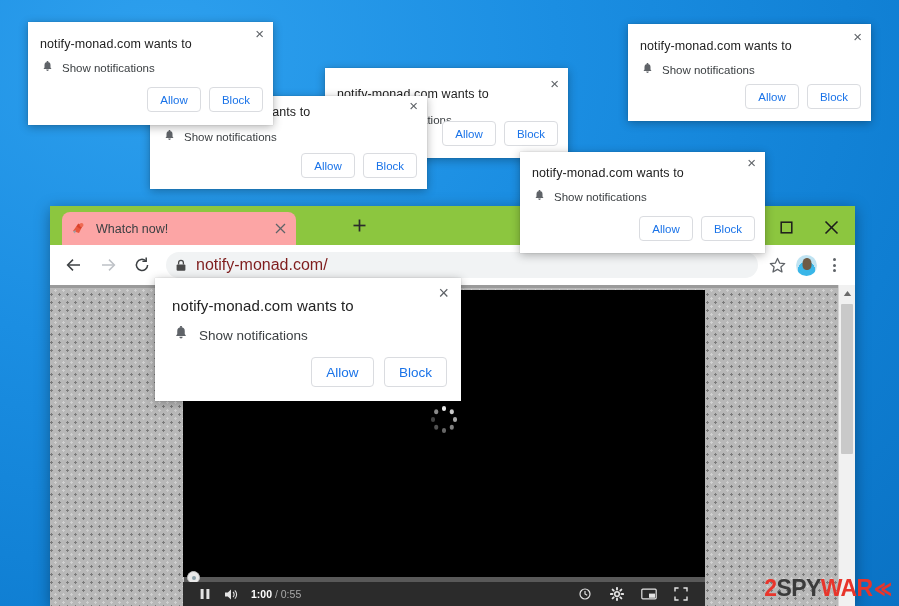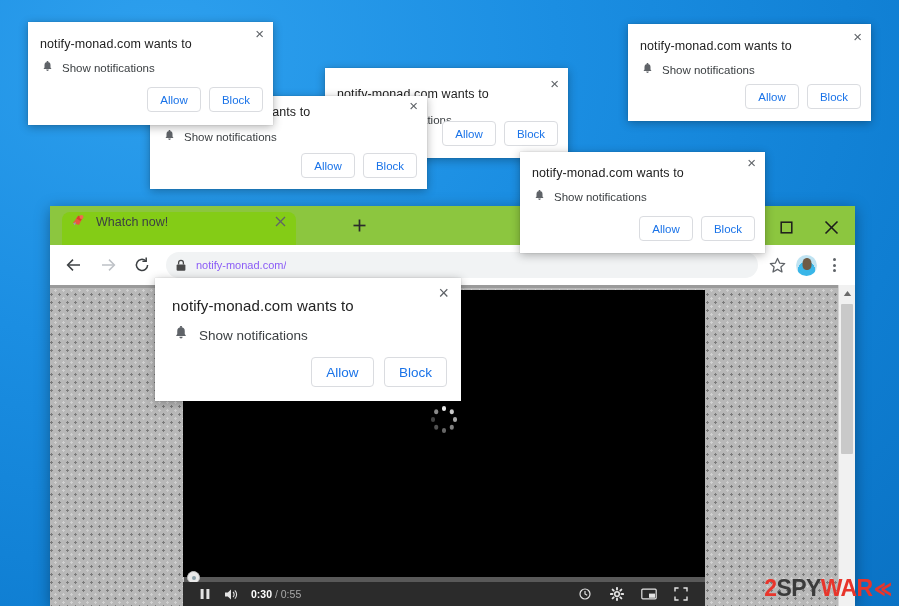--- a/index.html
+++ b/index.html
@@ -39,22 +39,22 @@
     box-sizing:border-box;white-space:nowrap;
   }
   
   #browser{
     position:absolute;left:50px;top:206px;width:805px;height:400px;
     background:#8cc63f;overflow:hidden;
     box-shadow:0 3px 14px rgba(0,0,0,.35);
   }
   #tabstrip{position:absolute;left:0;top:0;width:100%;height:39px;background:#8cc63f;}
   #tab{
-    position:absolute;left:12px;top:6px;width:234px;height:33px;background:#84cc16;
-    border-radius:8px 8px 0 0;display:flex;align-items:flex-end;box-sizing:border-box;padding:16px 8px;
+    position:absolute;left:12px;top:6px;width:234px;height:33px;background:#fca5a5;
+    border-radius:8px 8px 0 0;display:flex;align-items:center;box-sizing:border-box;padding:16px 8px;
   }
   #tab .favicon{width:17px;height:17px;flex:0 0 auto;margin-right:9px;position:relative;}
   #tab .tabtitle{
     flex:1 1 auto;font-size:12.5px;color:#3c4043;white-space:nowrap;overflow:hidden;
     text-overflow:ellipsis;
   }
   #tab .tabclose{width:16px;height:16px;flex:0 0 auto;color:#5f6368;
     display:flex;align-items:center;justify-content:center;cursor:pointer;}
   #newtab{
     position:absolute;left:298px;top:19px;width:22px;height:22px;
@@ -72,21 +72,21 @@
     display:flex;align-items:center;box-sizing:border-box;padding:0 10px;
   }
   .navbtn{width:28px;height:28px;display:flex;align-items:center;justify-content:center;
     cursor:pointer;flex:0 0 auto;margin-right:6px;}
   #omnibox{
     flex:1 1 auto;height:26px;background:#f1f3f4;border-radius:13px;display:flex;
     align-items:center;padding:0 4px 0 4px;margin:0 6px 0 4px;box-sizing:border-box;min-width:0;
   }
   #omnibox .lock{width:22px;height:22px;flex:0 0 auto;display:flex;align-items:center;justify-content:center;}
   #omnibox .urltext{
-    font-size:11px;color:#8b5cf6;white-space:nowrap;overflow:hidden;text-overflow:ellipsis;
+    font-size:16px;color:#7f1d1d;white-space:nowrap;overflow:hidden;text-overflow:ellipsis;
     margin-left:4px;
   }
   #star{width:26px;height:26px;display:flex;align-items:center;justify-content:center;cursor:pointer;flex:0 0 auto;}
   #avatar{
     width:21px;height:21px;border-radius:50%;flex:0 0 auto;margin:0 6px;cursor:pointer;
     background:radial-gradient(circle at 50% 72%, #39b6e8 0 46%, #bfe3f2 47% 100%);
     position:relative;overflow:hidden;
   }
   #avatar .deer{
     position:absolute;left:50%;top:16%;transform:translateX(-50%);
@@ -265,21 +265,21 @@
               <rect x="7.4" y="1" width="3" height="10" fill="#e3e3e3"></rect>
             </svg>
           </span>
           <span class="cbtn">
             <svg width="15" height="13" viewBox="0 0 15 13">
               <polygon points="1,4.6 3.8,4.6 7,1.6 7,11.4 3.8,8.4 1,8.4" fill="#e3e3e3"></polygon>
               <path d="M9 4 a3.3 3.3 0 0 1 0 5" fill="none" stroke="#e3e3e3" stroke-width="1.1"></path>
               <path d="M10.8 2.4 a5.6 5.6 0 0 1 0 8.2" fill="none" stroke="#e3e3e3" stroke-width="1.1"></path>
             </svg>
           </span>
-          <span id="vtime"><b>0:30</b><span> / </span><span>0:55</span></span>
+          <span id="vtime"><b>1:00</b><span> / </span><span>0:55</span></span>
         </div>
         <div class="cright">
           <span class="cbtn">
             <svg width="12" height="12" viewBox="0 0 12 12">
               <circle cx="6" cy="6" r="5" fill="none" stroke="#e3e3e3" stroke-width="1.2"></circle>
               <polyline points="6,3 6,6 8.2,7.3" fill="none" stroke="#e3e3e3" stroke-width="1.2"></polyline>
             </svg>
           </span>
           <span class="cbtn">
             <svg width="14" height="14" viewBox="0 0 14 14">

